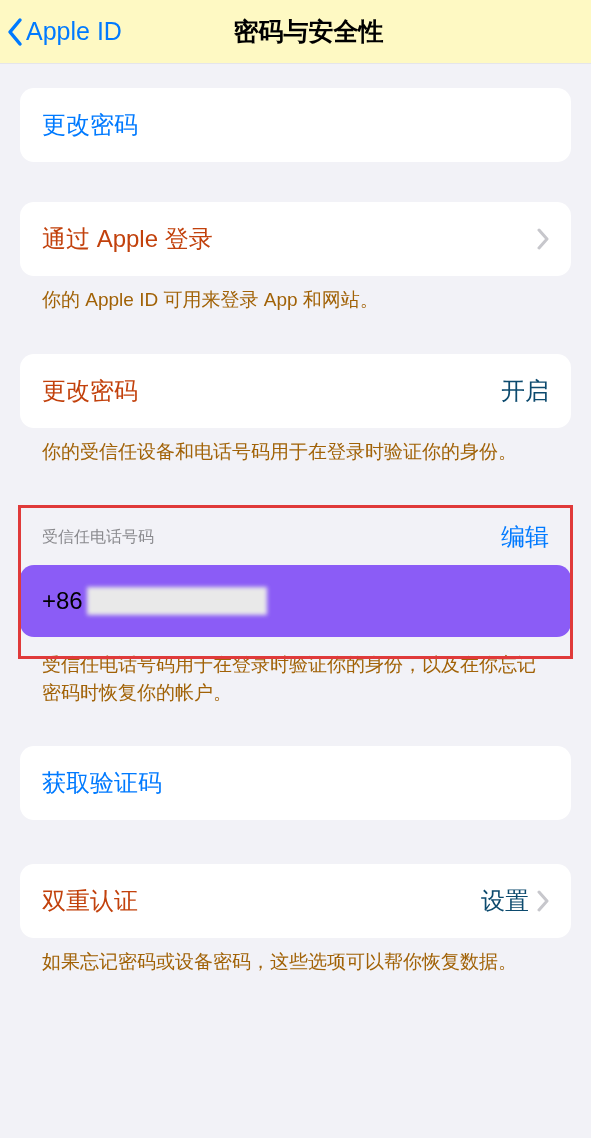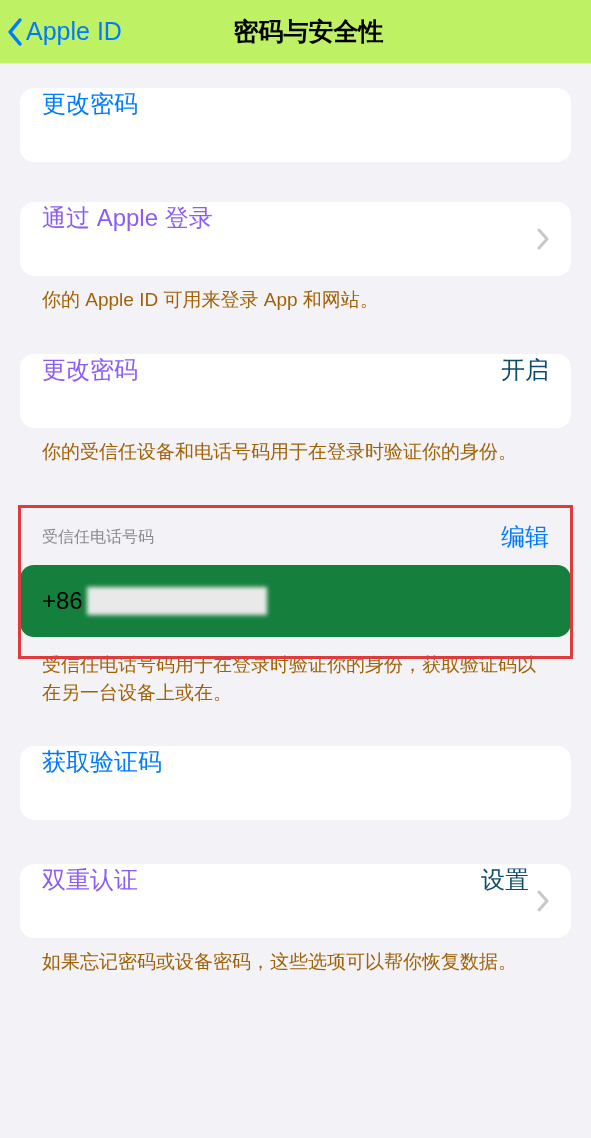--- a/index.html
+++ b/index.html
@@ -7,21 +7,21 @@
     body {
       font-family: -apple-system, "PingFang SC", "Helvetica Neue", Arial, sans-serif;
       background: #f2f2f7;
       color: #000;
       -webkit-font-smoothing: antialiased;
     }
     
     .navbar {
       position: relative;
       height: 64px;
-      background: #bef264;
+      background: #fef9c3;
       border-bottom: 1px solid #e5e5ea;
       display: flex;
       align-items: center;
     }
     .back-btn {
       display: flex;
       align-items: center;
       color: #007aff;
       font-size: 25px;
       padding-left: 6px;
@@ -43,26 +43,27 @@
     .content { padding-top: 0; }
     .group { margin: 24px 20px 0 20px; }
     .group.first { margin-top: 24px; }
     .card {
       background: #fff;
       border-radius: 14px;
       overflow: hidden;
     }
     .row {
       display: flex;
+      align-items: center;
       min-height: 70px;
       padding: 0 22px;
       font-size: 24px;
     }
     .row.tall { min-height: 74px; }
-    .row .label { flex: 1; color: #8b5cf6; }
+    .row .label { flex: 1; color: #c2410c; }
     .row .label.link { color: #007aff; }
     .row .detail { color: #0c4a6e; font-size: 24px; margin-right: 8px; }
     .chevron {
       color: #c7c7cc;
       display: flex;
       align-items: center;
     }
     .footer {
       margin: 10px 22px 0 22px;
       font-size: 19px;
@@ -94,21 +95,21 @@
       display: inline-block;
       width: 180px;
       height: 28px;
       background: #e9e9e9;
       filter: blur(2px);
       vertical-align: middle;
       margin-left: 4px;
     }
     .phone-prefix { font-size: 24px; color: #000; }
     .phone-row {
-      background: #15803d;
+      background: #8b5cf6;
       border-radius: 14px;
       display: flex;
       align-items: center;
       min-height: 72px;
       padding: 0 22px;
     }
     .trusted-wrap {
       position: relative;
       margin: 46px 20px 0 20px;
     }
@@ -166,21 +167,21 @@
     <div class="highlight-box" style="left:-2px; right:-2px; top:-6px; height:154px;"></div>
     <div class="subheader">
       <span class="title">受信任电话号码</span>
       <span class="action">编辑</span>
     </div>
     <div class="phone-row">
       <span class="phone-prefix">+86</span>
       <span class="redacted"></span>
     </div>
   </div>
-  <div class="footer" style="margin:14px 42px 0 42px;">受信任电话号码用于在登录时验证你的身份，获取验证码以在另一台设备上或在。</div>
+  <div class="footer" style="margin:14px 42px 0 42px;">受信任电话号码用于在登录时验证你的身份，以及在你忘记密码时恢复你的帐户。</div>
 
   <div class="group" style="margin-top:40px;">
     <div class="card">
       <div class="row tall">
         <span class="label link">获取验证码</span>
       </div>
     </div>
   </div>
 
   <div class="group" style="margin-top:44px;">

